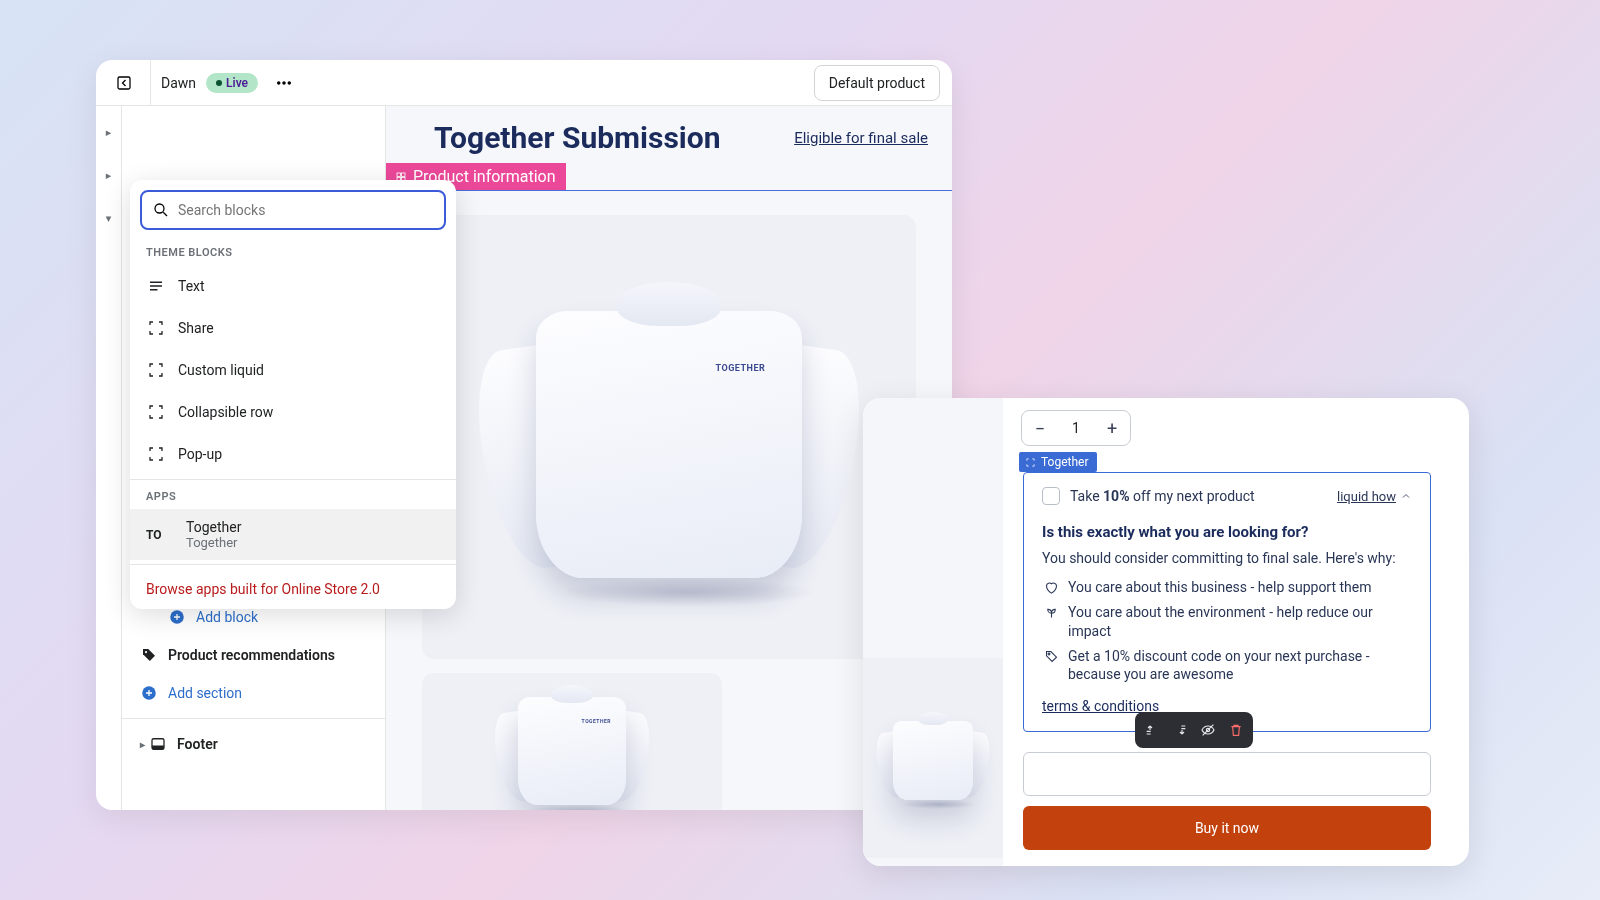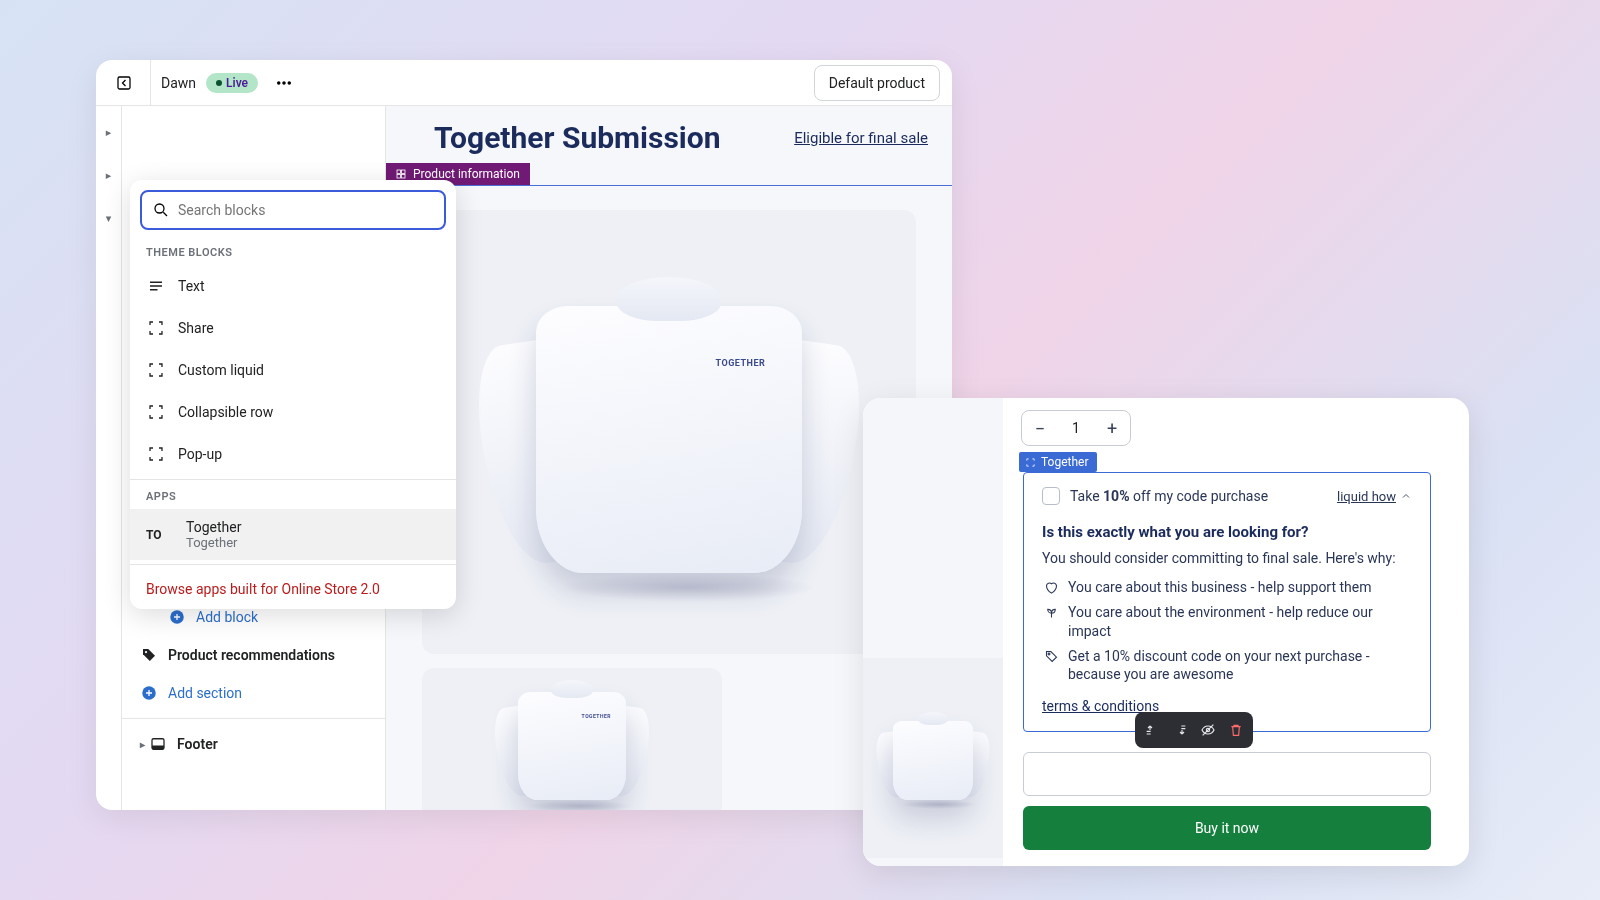--- a/index.html
+++ b/index.html
@@ -40,21 +40,21 @@
 .sb-row.add-block { color: #2c6ecb; padding-left: 46px; }
 .sb-row.add-section { color: #2c6ecb; }
 .sb-row.bold { font-weight: 600; color: #202223; }
 .sb-row .caret { font-size: 10px; color: #6b7177; margin-right: -6px; }
 .sb-divider { height: 1px; background: #e5e5e5; margin: 6px 0; }
 
 .preview { flex: 1; background: #f6f7fb; position: relative; overflow: hidden; }
 .preview-header { display: flex; justify-content: space-between; align-items: center; padding: 14px 24px 8px; }
 .preview-title { font-size: 30px; font-weight: 700; color: #1a2b5c; margin-left: 24px; }
 .eligible-link { font-size: 15px; color: #1a2b5c; text-decoration: underline; }
-.section-tag { display: inline-flex; align-items: center; gap: 6px; background: #701a75; color: #fff; font-size: 12px; padding: 4px 10px; margin-left: -1px; }
+.section-tag { display: inline-flex; align-items: center; gap: 6px; background: #ec4899; color: #fff; font-size: 16px; padding: 4px 10px; margin-left: -1px; }
 .section-tag-line { height: 1px; background: #4b6fd8; }
 .product-image-box { margin: 24px 36px 14px; height: 444px; background: #eef0f6; border-radius: 12px; display: flex; align-items: center; justify-content: center; position: relative; }
 .product-image-box.small { height: 150px; width: 300px; margin-top: 0; }
 .sweatshirt { width: 370px; height: 370px; position: relative; }
 .sweatshirt-body { position: absolute; left: 14%; right: 14%; top: 16%; bottom: 12%; background: linear-gradient(170deg, #fdfdff 0%, #e8ecf6 100%); border-radius: 12% 12% 18% 18% / 10% 10% 24% 24%; box-shadow: 0 18px 28px rgba(30,40,90,0.18); }
 .sweatshirt-collar { position: absolute; left: 36%; right: 36%; top: 8%; height: 12%; background: linear-gradient(#f4f6fb, #e4e8f2); border-radius: 50% 50% 40% 40%; }
 .sweatshirt-sleeve-l { position: absolute; left: 0; top: 26%; width: 22%; height: 60%; background: linear-gradient(170deg, #fdfdff, #e4e8f2); border-radius: 40% 10% 30% 60%; transform: rotate(-8deg); }
 .sweatshirt-sleeve-r { position: absolute; right: 0; top: 26%; width: 22%; height: 60%; background: linear-gradient(170deg, #fdfdff, #e4e8f2); border-radius: 10% 40% 60% 30%; transform: rotate(8deg); }
 .sweat-logo { position: absolute; right: 24%; top: 30%; font-size: 9px; font-weight: 700; color: #3b4a8f; letter-spacing: 0.5px; }
 .shadow-oval { position: absolute; bottom: 4%; left: 20%; right: 10%; height: 8%; background: radial-gradient(ellipse at center, rgba(30,40,90,0.18) 0%, transparent 70%); border-radius: 50%; }
@@ -74,21 +74,21 @@
 .tw-heading { font-size: 15px; font-weight: 700; color: #1a2b5c; margin-top: 18px; }
 .tw-body { font-size: 14px; color: #2a3656; margin-top: 8px; line-height: 1.35; }
 .tw-reasons { margin-top: 10px; display: flex; flex-direction: column; gap: 6px; }
 .tw-reason { display: flex; gap: 8px; font-size: 14px; color: #2a3656; line-height: 1.35; }
 .tw-reason-icon { width: 18px; flex-shrink: 0; display: flex; justify-content: center; padding-top: 2px; }
 .tc-link { display: inline-block; margin-top: 14px; font-size: 14px; color: #1a2b5c; text-decoration: underline; cursor: pointer; }
 .action-toolbar { position: absolute; left: 272px; top: 314px; background: #2c2e33; border-radius: 8px; display: flex; gap: 2px; padding: 6px 4px; z-index: 5; }
 .at-btn { width: 26px; height: 24px; display: flex; align-items: center; justify-content: center; cursor: pointer; color: #e5e7eb; }
 .at-btn.danger { color: #ff6b6b; }
 .ghost-btn { height: 44px; border: 1px solid #c8ccd4; border-radius: 6px; margin-top: 20px; background: #fff; }
-.buy-btn { height: 44px; background: #15803d; color: #fff; border-radius: 6px; margin-top: 10px; display: flex; align-items: center; justify-content: center; font-size: 14px; cursor: pointer; }
+.buy-btn { height: 44px; background: #c2410c; color: #fff; border-radius: 6px; margin-top: 10px; display: flex; align-items: center; justify-content: center; font-size: 14px; cursor: pointer; }
 .w2-left-strip { position: absolute; left: 0; top: 0; bottom: 0; width: 140px; background: #f5f6fa; }
 .w2-thumb { position: absolute; left: 0; top: 260px; width: 140px; height: 200px; background: #eef0f6; display: flex; align-items: center; justify-content: center; }
 
 svg { stroke: currentColor; fill: none; stroke-width: 1.7; }
 </style>
 </head>
 <body>
 
 <div class="window1">
   <div class="topbar">
@@ -278,21 +278,21 @@
         <svg width="11" height="11" viewBox="0 0 24 24" stroke="#fff">
             <path d="M8 4H4v4M16 4h4v4M8 20H4v-4M16 20h4v-4"></path>
           </svg>
         <span>Together</span>
       </span>
     </div>
     <div class="together-widget">
       <div class="tw-top">
         <div class="tw-checkbox"></div>
         <div class="tw-offer">
-          <span>Take </span><span class="bold">10%</span><span> off my code purchase</span>
+          <span>Take </span><span class="bold">10%</span><span> off my next product</span>
         </div>
         <span class="learn-how">
           <span>liquid how</span>
           <svg width="12" height="12" viewBox="0 0 24 24">
               <path d="M6 15l6-6 6 6"></path>
             </svg>
         </span>
       </div>
       <div class="tw-heading">Is this exactly what you are looking for?</div>
       <div class="tw-body">You should consider committing to final sale. Here's why:</div>

